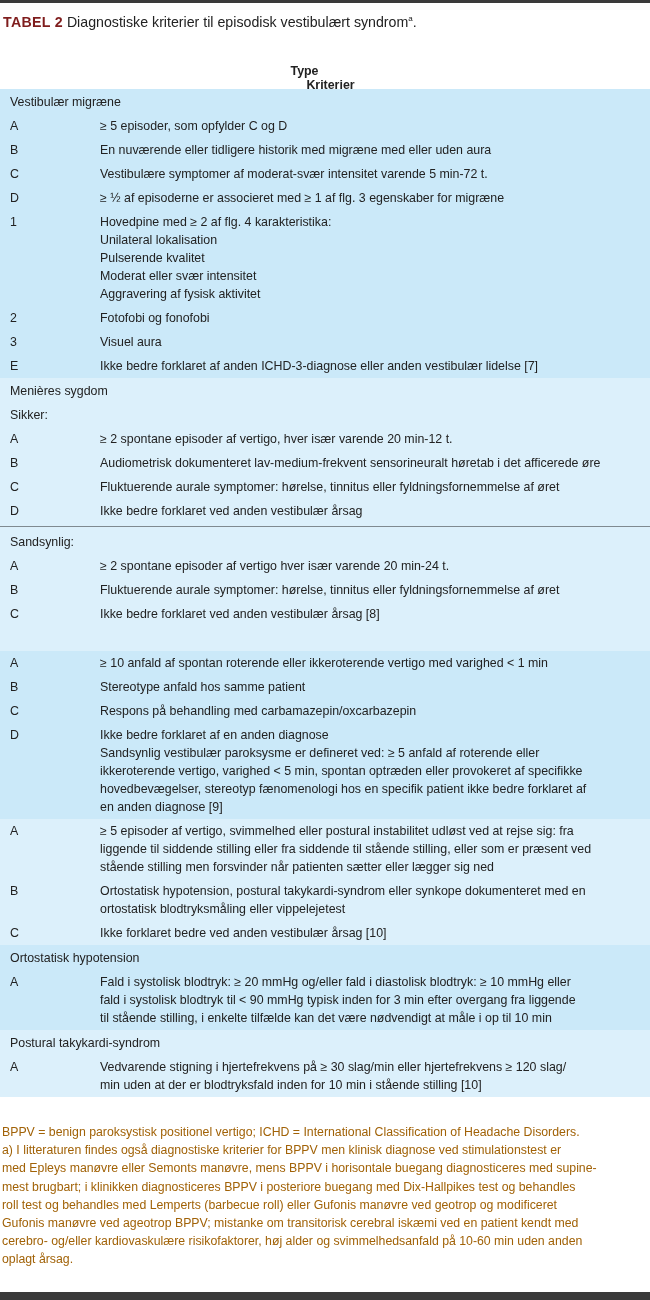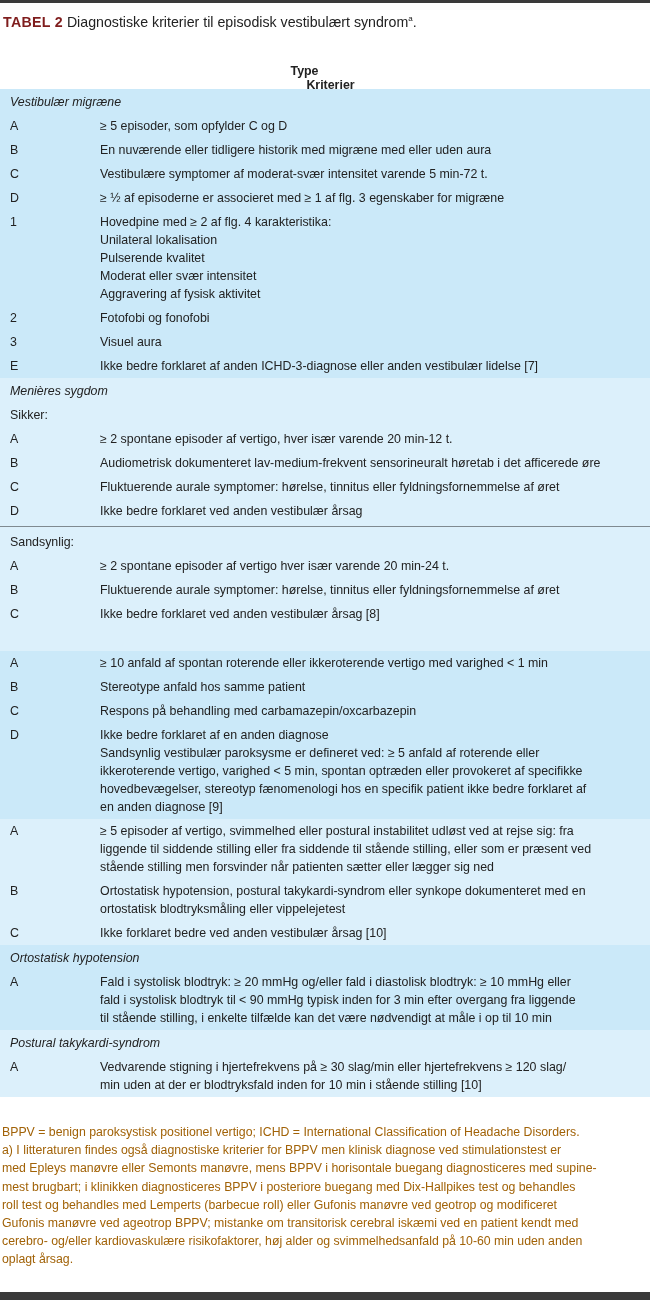--- a/index.html
+++ b/index.html
@@ -19,21 +19,21 @@
     .table { position: absolute; left: 0; top: 64px; width: 650px; }
     .thead { display: flex; height: 25px; align-items: center; font-weight: bold; font-size: 12.4px; flex-direction: column; }
     .thead .c1 { width: 89px; padding-left: 10px; box-sizing: border-box; }
     .section { width: 650px; }
     .section.dark { background: #cbe9f9; }
     .section.light { background: #dcf0fb; }
     .row { display: flex; line-height: 18px; padding: 3px 0 3px 0; }
     .row .c1 { width: 100px; padding-left: 10px; box-sizing: border-box; flex: none; }
     .row .c2 { flex: 1; padding-right: 8px; }
     .row .c2 div { white-space: nowrap; }
-    .sec-title { font-style: italic; line-height: 18px; padding: 4px 0 3px 10px; }
+    .sec-title { line-height: 18px; padding: 4px 0 3px 10px; }
     .sub-title { line-height: 18px; padding: 3px 0 3px 10px; }
     .divider { height: 1px; background: #7f8a90; margin: 3px 0 3px 0; }
     .spacer { height: 25px; }
     .footnote {
       position: absolute; left: 2px; top: 1123px; width: 648px;
       font-size: 12.3px; line-height: 18.2px; color: #a16207;
     }
   </style>
 </head>
 <body>

